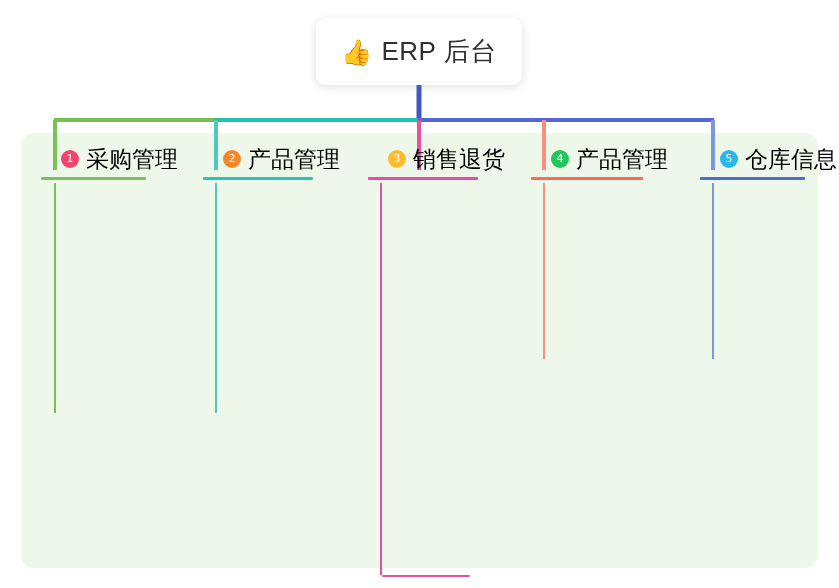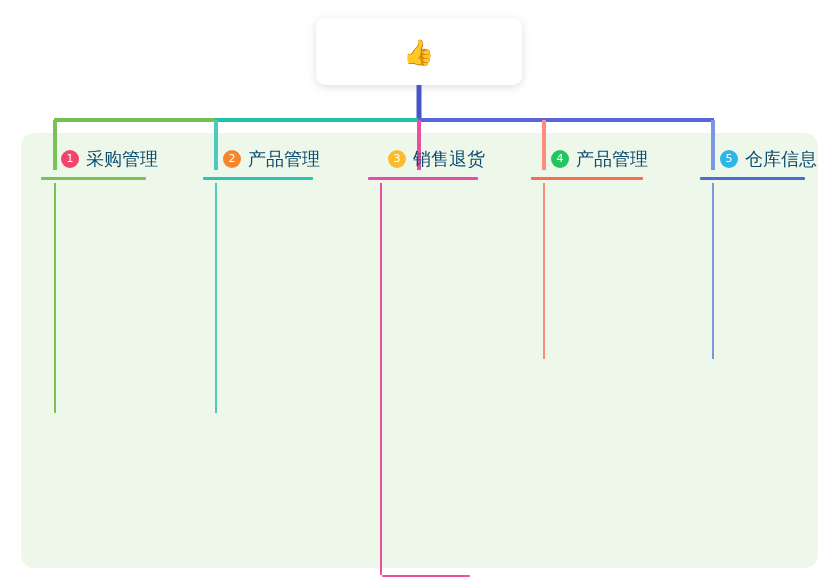--- a/index.html
+++ b/index.html
@@ -95,22 +95,22 @@
     height: 18px;
     border-radius: 50%;
     color: #ffffff;
     font-size: 11px;
     line-height: 18px;
     text-align: center;
     font-family: "DejaVu Sans", sans-serif;
     flex: 0 0 auto;
   }
   .col-title {
-    font-size: 18px;
-    color: #0c4a6e;
+    font-size: 23px;
+    color: #000000;
     white-space: nowrap;
     text-align: center;
   }
   .head-rule {
     position: absolute;
     left: 0;
     bottom: -8px;
     height: 3px;
     border-radius: 1px;
   }
@@ -129,20 +129,21 @@
 </style>
 </head>
 <body>
 
 <div id="canvas">
 
   <div class="panel"></div>
 
   <div class="root-card">
     <span class="root-emoji">👍</span>
+    <span class="root-title">ERP 后台</span>
   </div>
 
   <svg id="wires" viewBox="0 0 839 588">
       <line x1="419" y1="85" x2="419" y2="120" stroke="#4455c7" stroke-width="5" stroke-linecap="butt"></line>
       <line x1="54" y1="120" x2="216" y2="120" stroke="#73bf52" stroke-width="4" stroke-linecap="butt"></line>
       <line x1="215" y1="120" x2="419" y2="120" stroke="#1fc3ac" stroke-width="4" stroke-linecap="butt"></line>
       <line x1="418" y1="120" x2="714" y2="120" stroke="#5566d8" stroke-width="4" stroke-linecap="butt"></line>
       <path d="M 55 120 L 55 162 Q 55 170 55 170" fill="none" stroke="#7ac255" stroke-width="4" stroke-linecap="butt"></path>
       <path d="M 216 120 L 216 162 Q 216 170 216 170" fill="none" stroke="#4ec9bb" stroke-width="4" stroke-linecap="butt"></path>
       <line x1="419" y1="120" x2="419" y2="170" stroke="#e8519f" stroke-width="4" stroke-linecap="butt"></line>

